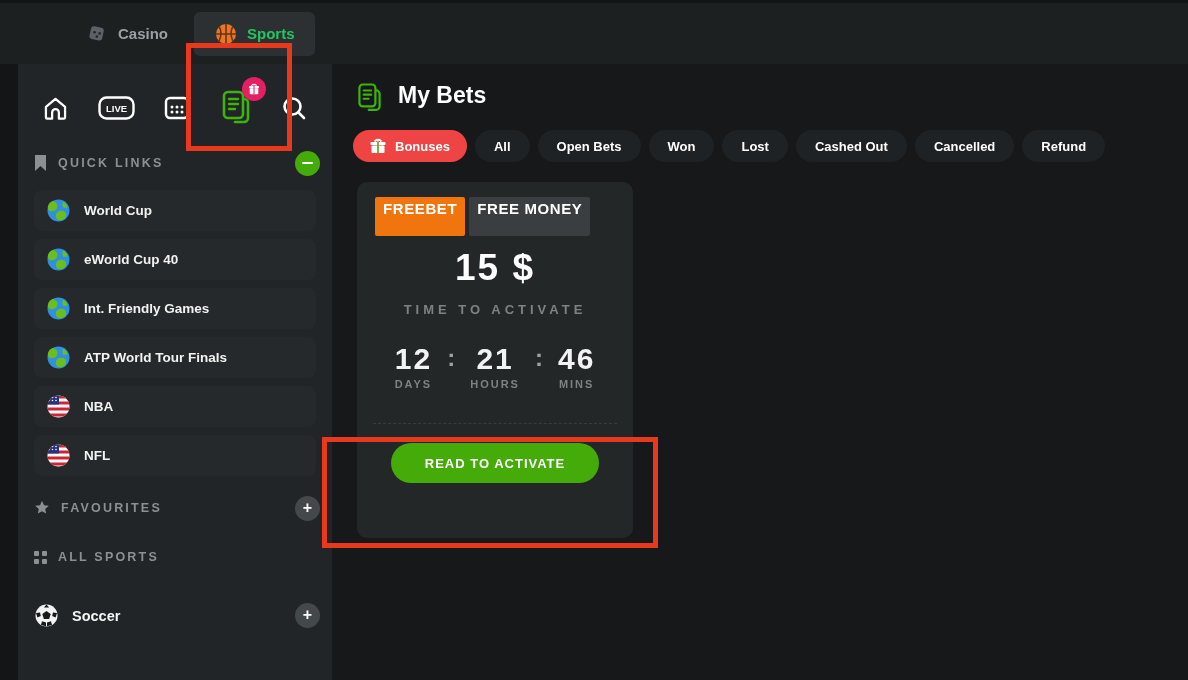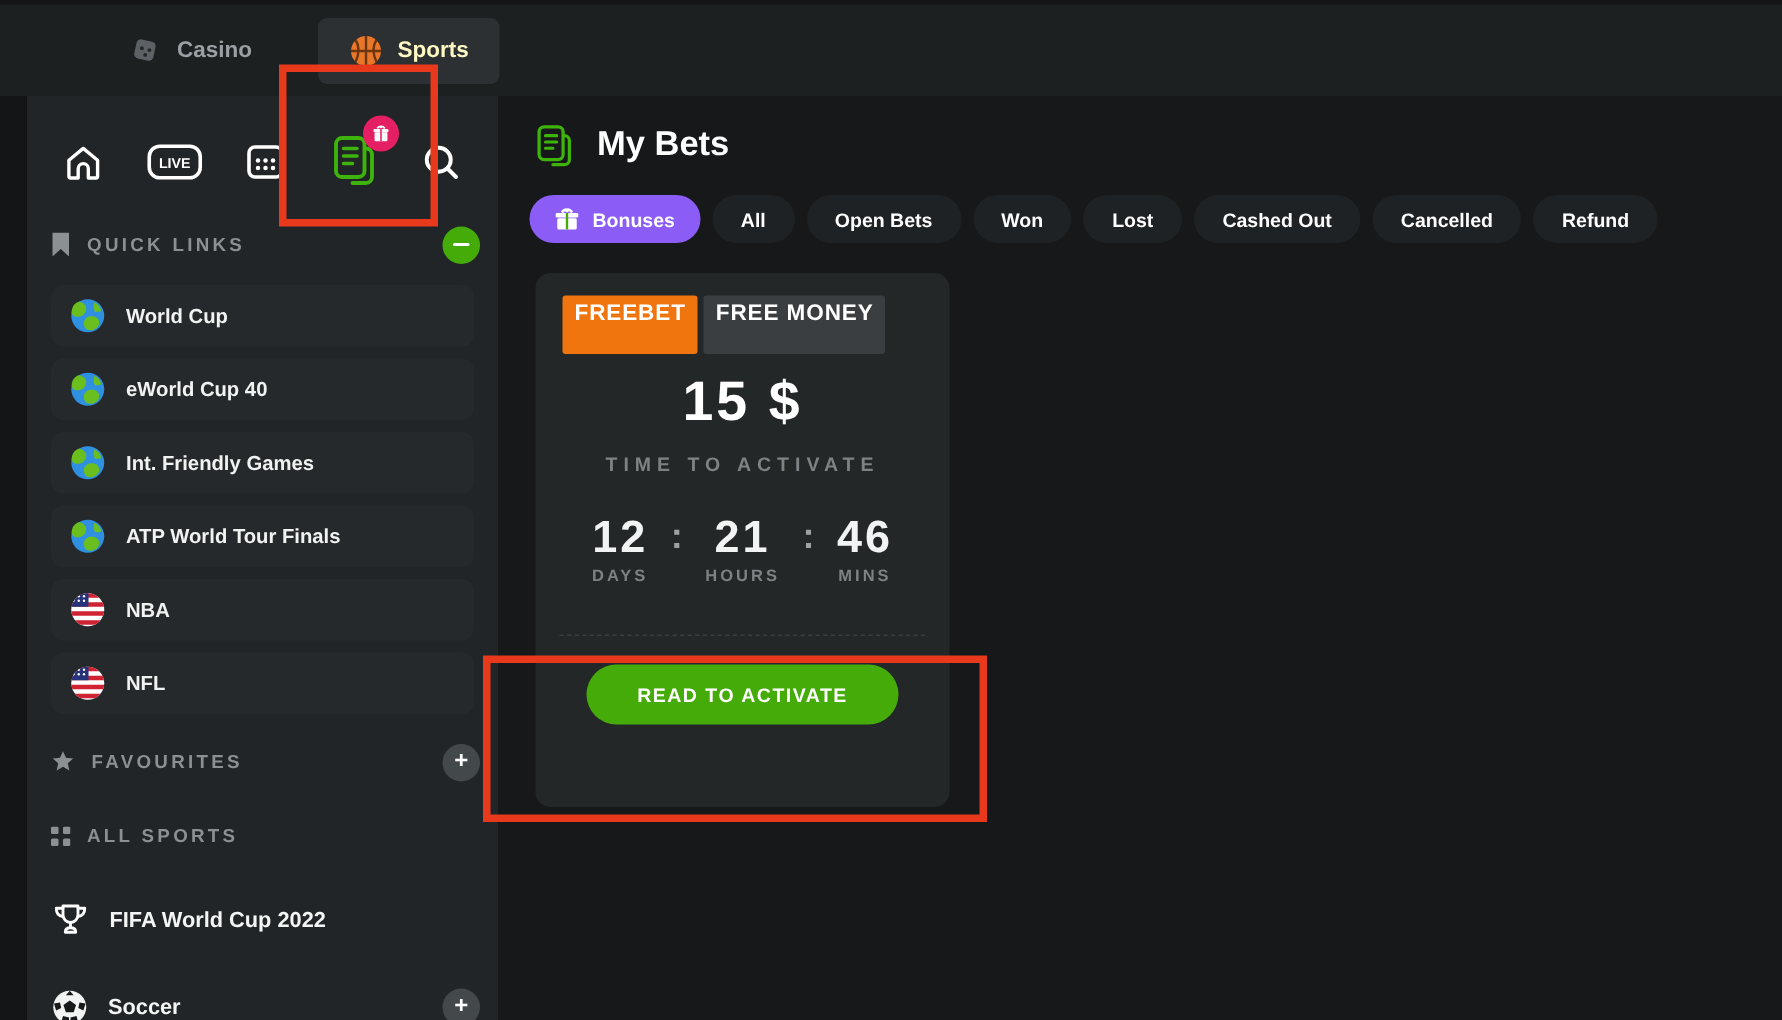--- a/index.html
+++ b/index.html
@@ -18,23 +18,23 @@
     display:flex; align-items:center;
   }
   .logo { display:flex; align-items:center; gap:8px; margin-left:24px; }
   .logo-text { font-size:25px; font-weight:800; letter-spacing:1px; color:#f4f5f5; position:relative; }
   .logo-flags { position:absolute; right:2px; bottom:-7px; }
   .nav-casino {
     display:flex; align-items:center; gap:10px; margin-left:86px;
     color:#9aa0a3; font-size:15px; font-weight:600; cursor:pointer;
   }
   .nav-sports {
-    display:flex; align-items:center; gap:9px; margin-left:44px;
+    display:flex; align-items:center; gap:9px; margin-left:26px;
     background:#2c3033; border-radius:6px; height:44px; padding:0 20px;
-    color:#fef9c3; font-size:15px; font-weight:700; cursor:pointer;
+    color:#22c55e; font-size:15px; font-weight:700; cursor:pointer;
   }
   
   .gutter { position:absolute; left:0; top:64px; width:18px; height:616px; background:#131516; }
   .sidebar {
     position:absolute; left:18px; top:64px; width:314px; height:616px;
     background:#222527; padding:0 16px; overflow:hidden;
   }
   .icon-row {
     margin-top:22px; height:44px;
     display:flex; align-items:center; justify-content:space-between;
@@ -73,21 +73,21 @@
   
   .main { position:absolute; left:332px; top:64px; width:856px; height:616px; }
   .page-head { position:absolute; left:24px; top:18px; display:flex; gap:15px; }
   .page-title { font-size:23px; font-weight:800; color:#fff; }
   .chips { position:absolute; left:21px; top:66px; display:flex; gap:8px; }
   .chip {
     height:32px; border-radius:16px; background:#1f2224;
     display:flex; align-items:center; padding:0 19px;
     font-size:13px; font-weight:700; color:#fff; cursor:pointer; white-space:nowrap;
   }
-  .chip.active { background:#8b5cf6; gap:9px; padding:0 17px; }
+  .chip.active { background:#ef4444; gap:9px; padding:0 17px; }
   
   .card {
     position:absolute; left:25px; top:118px; width:276px; height:356px;
     background:#242728; border-radius:10px;
   }
   .badges { display:flex; gap:4px; margin:15px 0 0 18px; }
   .badge {
     font-size:15px; font-weight:800; letter-spacing:.6px; color:#fff;
     padding:3px 8px 19px; border-radius:2px;
   }
@@ -338,30 +338,20 @@
           <rect x="0" y="0" width="5" height="5" rx="1"></rect>
             <rect x="8" y="0" width="5" height="5" rx="1"></rect>
           <rect x="0" y="8" width="5" height="5" rx="1"></rect>
             <rect x="8" y="8" width="5" height="5" rx="1"></rect>
         </g>
       </svg>
     </span>
     <span class="section-label">ALL SPORTS</span>
   </div>
 
-  <div class="sport-row" style="margin-top:31px;">
-    <span>
-      <svg width="26" height="25" viewBox="0 0 26 25" fill="none" stroke="#fff" stroke-width="1.9" stroke-linecap="round" stroke-linejoin="round">
-        <path d="M8 3 h10 v6 a5 5 0 0 1 -10 0 z"></path>
-        <path d="M8 4.5 H3.5 q0 5 4.5 5.5 M18 4.5 h4.5 q0 5 -4.5 5.5"></path>
-        <path d="M13 14 v3.5 M9.5 20.5 h7 M9.5 20.5 q0 -3 3.5 -3 q3.5 0 3.5 3"></path>
-      </svg>
-    </span>
-    <span class="lbl">FIFA World Cup 2022</span>
-  </div>
 
   <div class="sport-row" style="margin-top:33px;">
     <span>
       <svg width="25" height="25" viewBox="0 0 25 25">
         <circle cx="12.5" cy="12.5" r="11" fill="#f2f3f3"></circle>
         <path d="M12.5 8 l4.2 3 -1.6 4.9 h-5.2 L8.3 11z" fill="#17191a"></path>
         <g fill="#17191a">
           <path d="M12.5 1.5 l2.6 3 h-5.2z"></path>
           <path d="M2 10 l4 -0.6 0.8 3.6 -3.4 1.6z"></path>
           <path d="M23 10 l-4 -0.6 -0.8 3.6 3.4 1.6z"></path>

